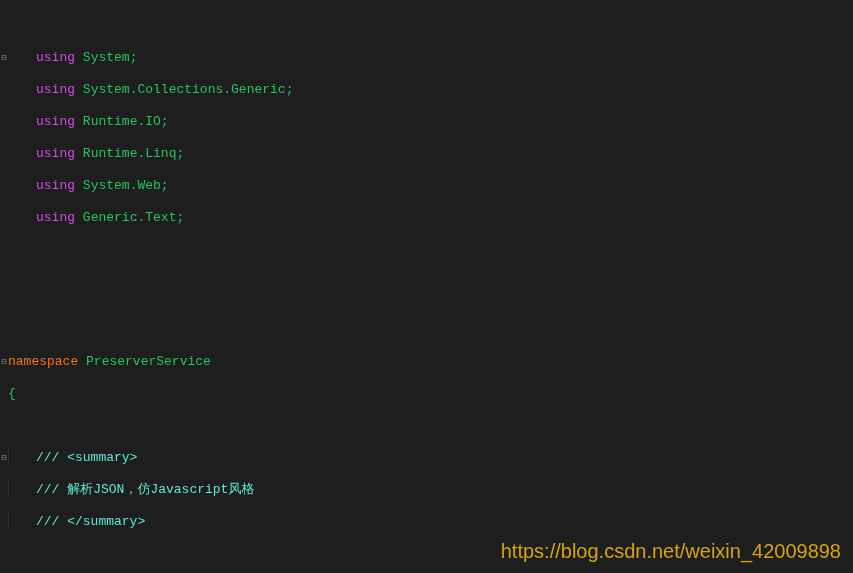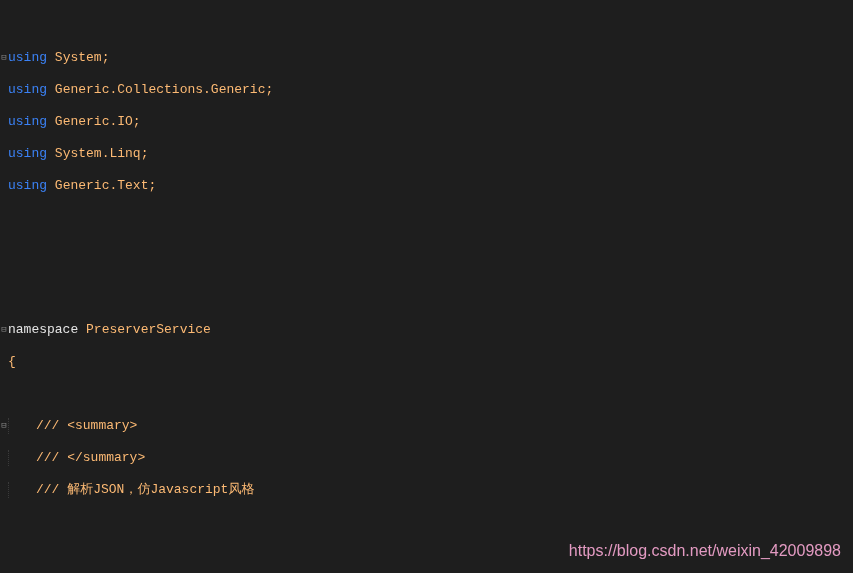--- a/index.html
+++ b/index.html
@@ -35,58 +35,59 @@
   }
   .guide {
     display: inline-block;
     width: 28px;
     height: 100%;
     border-left: 1px dotted #3a3a3a;
     flex-shrink: 0;
   }
   .guide:first-of-type { border-left: none; }
   .code { flex: 1; }
-  .k-using { color: #3b82f6; }
-  .k-blue { color: #e5e5e5; }
-  .comment { color: #fdba74; }
-  .text { color: #fdba74; }
+  .k-using { color: #d946ef; margin-left: 28px; }
+  .k-blue { color: #f97316; }
+  .comment { color: #5eead4; }
+  .text { color: #22c55e; }
   .watermark {
     position: absolute;
     right: 12px;
     bottom: 14px;
-    color: #f9a8d4;
+    color: #eab308;
     font-family: Arial, sans-serif;
-    font-size: 16px;
+    font-size: 20px;
     opacity: 0.9;
     text-align: right;
   }
 </style>
 </head>
 <body>
 
 <div class="editor">
 
 
 <div class="line"><span class="fold">⊟</span><span class="code"><span class="k-using">using</span> <span class="text">System</span><span class="text">;</span></span></div>
-<div class="line"><span class="fold"></span><span class="code"><span class="k-using">using</span> <span class="text">Generic.Collections.Generic</span><span class="text">;</span></span></div>
-<div class="line"><span class="fold"></span><span class="code"><span class="k-using">using</span> <span class="text">Generic.IO</span><span class="text">;</span></span></div>
-<div class="line"><span class="fold"></span><span class="code"><span class="k-using">using</span> <span class="text">System.Linq</span><span class="text">;</span></span></div>
+<div class="line"><span class="fold"></span><span class="code"><span class="k-using">using</span> <span class="text">System.Collections.Generic</span><span class="text">;</span></span></div>
+<div class="line"><span class="fold"></span><span class="code"><span class="k-using">using</span> <span class="text">Runtime.IO</span><span class="text">;</span></span></div>
+<div class="line"><span class="fold"></span><span class="code"><span class="k-using">using</span> <span class="text">Runtime.Linq</span><span class="text">;</span></span></div>
+<div class="line"><span class="fold"></span><span class="code"><span class="k-using">using</span> <span class="text">System.Web</span><span class="text">;</span></span></div>
 <div class="line"><span class="fold"></span><span class="code"><span class="k-using">using</span> <span class="text">Generic.Text</span><span class="text">;</span></span></div>
 
 <div class="line"><span class="fold"></span><span class="code"> </span></div>
 <div class="line"><span class="fold"></span><span class="code"> </span></div>
 
 
 <div class="line"><span class="fold">⊟</span><span class="code"><span class="k-blue">namespace</span> <span class="text">PreserverService</span></span></div>
 <div class="line"><span class="fold"></span><span class="code"><span class="text">{</span></span></div>
 
 
 <div class="line"><span class="fold">⊟</span><span class="guide"></span><span class="code"><span class="comment">/// &lt;summary&gt;</span></span></div>
+<div class="line"><span class="fold"></span><span class="guide"></span><span class="code"><span class="comment">/// 解析JSON，仿Javascript风格</span></span></div>
 <div class="line"><span class="fold"></span><span class="guide"></span><span class="code"><span class="comment">/// &lt;/summary&gt;</span></span></div>
-<div class="line"><span class="fold"></span><span class="guide"></span><span class="code"><span class="comment">/// 解析JSON，仿Javascript风格</span></span></div>
 
 
 
 
 
 
 
 
 
 

